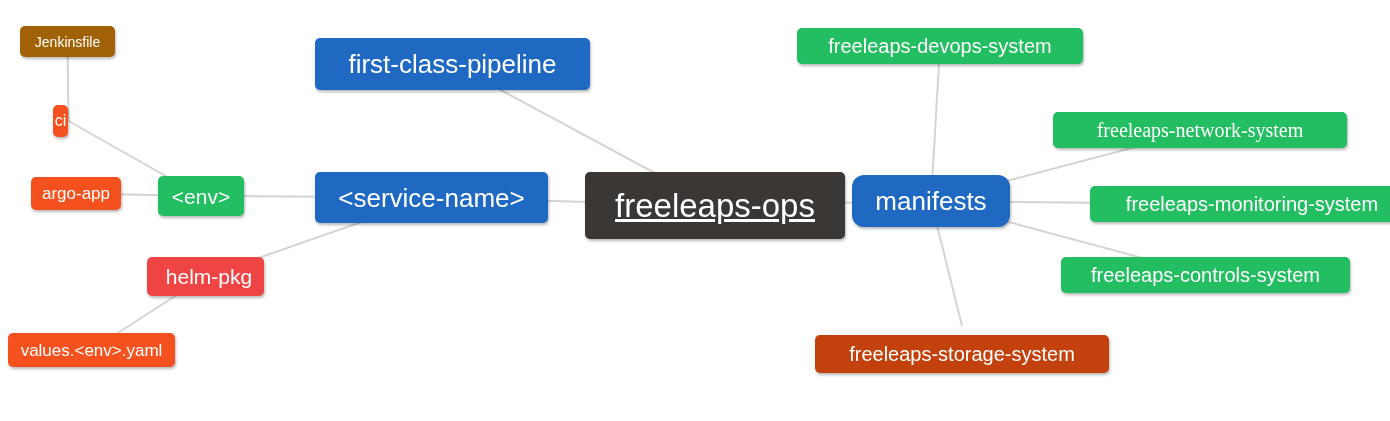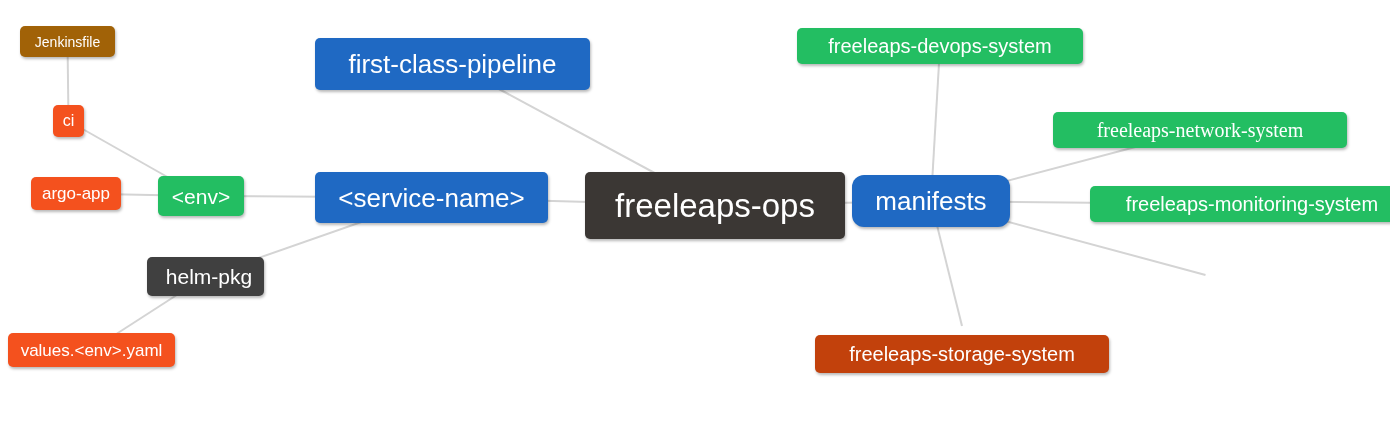--- a/index.html
+++ b/index.html
@@ -21,28 +21,28 @@
     color:#ffffff;
     border-radius:5px;
     box-shadow:1px 2px 3px rgba(0,0,0,0.28);
     white-space:nowrap;
     box-sizing:border-box;
     cursor:default;
     line-height:1;
   }
   
   .n-jenkinsfile        {left:20px;  top:26px;  width:95px;  height:31px; font-size:14px; background:#f8a624;}
-  .n-ci                 {left:53px;  top:105px; width:31px;  height:32px; font-size:16px; background:#f4511e;}
+  .n-ci                 {left:53px;  top:105px; width:15px;  height:32px; font-size:16px; background:#f4511e;}
   .n-argo-app           {left:31px;  top:177px; width:90px;  height:33px; font-size:17px; background:#f4511e;}
   .n-env                {left:158px; top:176px; width:86px;  height:40px; font-size:21px; background:#23be62;}
   .n-helm-pkg           {left:147px; top:257px; width:117px; height:39px; font-size:21px; background:#23be62;}
   .n-values-env-yaml    {left:8px;   top:333px; width:167px; height:34px; font-size:17px; background:#f4511e;}
   .n-first-class-pipeline{left:315px;top:38px;  width:275px; height:52px; font-size:26px; background:#1f69c3;}
   .n-service-name       {left:315px; top:172px; width:233px; height:51px; font-size:26px; background:#1f69c3;}
-  .n-freeleaps-ops      {left:585px; top:172px; width:260px; height:67px; font-size:33px; background:#3b3734;}
+  .n-freeleaps-ops      {left:585px; top:172px; width:260px; height:67px; font-size:33px; background:#3b3734;text-decoration:underline;}
   .n-manifests          {left:852px; top:175px; width:158px; height:52px; font-size:26px; background:#1f69c3;border-radius:12px;}
   .n-devops-system      {left:797px; top:28px;  width:286px; height:36px; font-size:20px; background:#23be62;}
   .n-network-system     {left:1053px;top:112px; width:294px; height:36px; font-size:20px; background:#23be62;font-family:Liberation Serif, serif;}
   .n-monitoring-system  {left:1090px;top:186px; width:324px; height:36px; font-size:20px; background:#23be62;}
   .n-controls-system    {left:1061px;top:257px; width:289px; height:36px; font-size:20px; background:#23be62;}
   .n-storage-system     {left:815px; top:307px; width:294px; height:38px; font-size:20px; background:#23be62;}
 </style>
 </head>
 <body>
 
@@ -66,34 +66,35 @@
     </svg>
 
   <div class="node n-jenkinsfile" style="background: #a16207;">Jenkinsfile</div>
 
   <div class="node n-ci" style="background: rgb(244, 81, 30);">ci</div>
 
   <div class="node n-argo-app" style="background: rgb(244, 81, 30);">argo-app</div>
 
   <div class="node n-env" style="background: rgb(35, 190, 98);">&lt;env&gt;</div>
 
-  <div class="node n-helm-pkg" style="background: #404040; padding-left: 7px;">helm-pkg</div>
+  <div class="node n-helm-pkg" style="background: #ef4444; padding-left: 7px;">helm-pkg</div>
 
   <div class="node n-values-env-yaml" style="background: rgb(244, 81, 30);">values.&lt;env&gt;.yaml</div>
 
   <div class="node n-first-class-pipeline" style="background: rgb(31, 105, 195);">first-class-pipeline</div>
 
   <div class="node n-service-name" style="background: rgb(31, 105, 195);">&lt;service-name&gt;</div>
 
   <div class="node n-freeleaps-ops" style="background: rgb(59, 55, 52);">freeleaps-ops</div>
 
   <div class="node n-manifests" style="background: rgb(31, 105, 195);">manifests</div>
 
   <div class="node n-devops-system" style="background: rgb(35, 190, 98);">freeleaps-devops-system</div>
 
   <div class="node n-network-system" style="background: rgb(35, 190, 98);">freeleaps-network-system</div>
 
   <div class="node n-monitoring-system" style="background: rgb(35, 190, 98);">freeleaps-monitoring-system</div>
 
+  <div class="node n-controls-system" style="background: rgb(35, 190, 98);">freeleaps-controls-system</div>
 
   <div class="node n-storage-system" style="background: #c2410c; margin-top: 28px;">freeleaps-storage-system</div>
 
 </div>
 
 </body></html>

